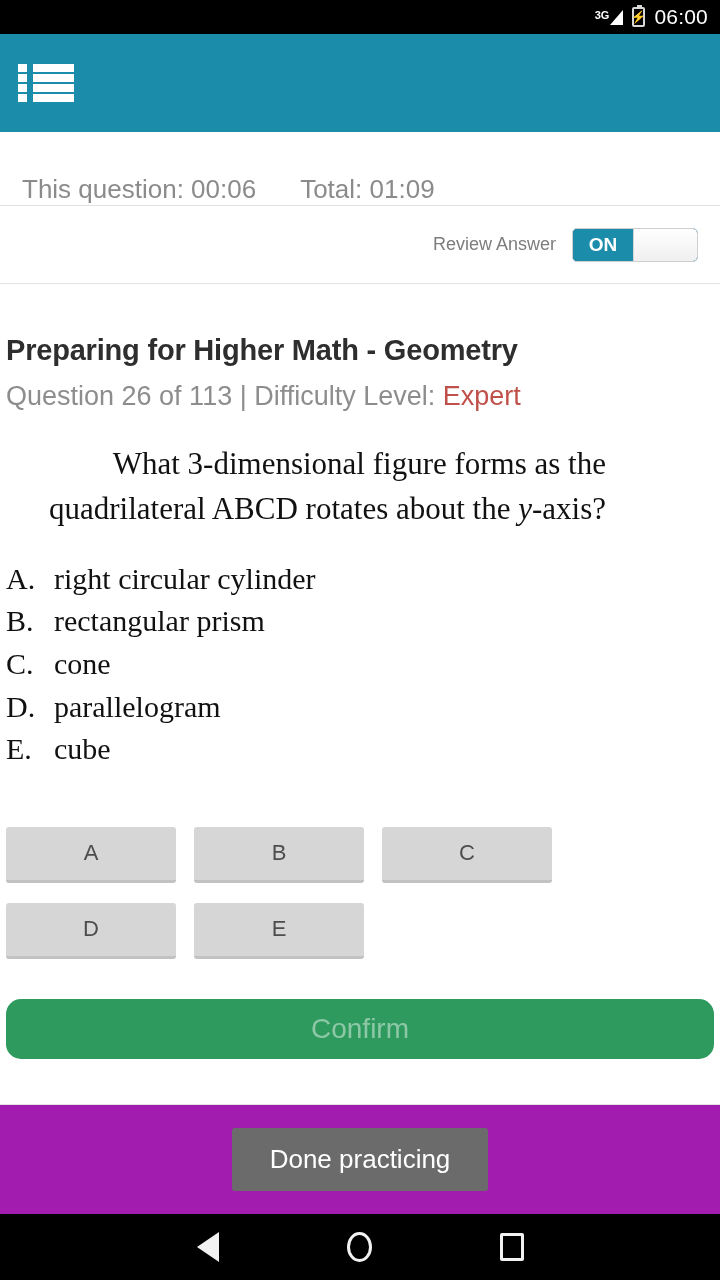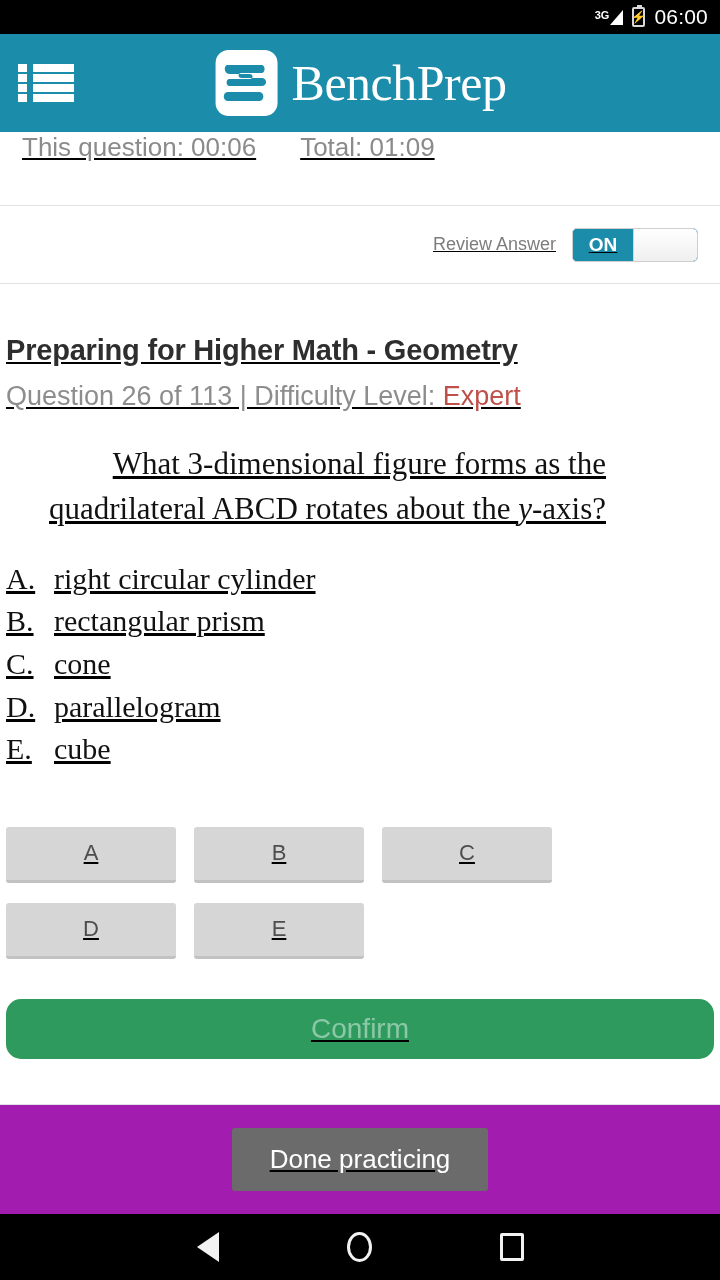--- a/index.html
+++ b/index.html
@@ -2,21 +2,21 @@
 <html><head>
 <meta charset="utf-8">
 <style>
   * { margin:0; padding:0; box-sizing:border-box; }
   html, body {
     width:720px; height:1280px;
     background:#ffffff;
     font-family:"Liberation Sans", sans-serif;
     overflow:hidden;
   }
-  #app { position:relative; width:720px; height:1280px; display:flex; flex-direction:column;text-decoration:underline; }
+  #app { position:relative; width:720px; height:1280px; display:flex; flex-direction:column; }
 
   
   .statusbar {
     height:34px; background:#000000; flex:0 0 34px;
     display:flex; align-items:center; justify-content:flex-end;
     padding-right:12px; gap:9px;
   }
   .sb-net { display:flex; align-items:flex-end; gap:1px; }
   .sb-net .g3 { color:#ffffff; font-size:11px; line-height:11px; font-weight:bold; margin-bottom:4px; }
   .sb-tri { width:0; height:0; border-left:13px solid transparent; border-bottom:15px solid #ffffff; }
@@ -41,21 +41,21 @@
   .menu-bar { flex:1; height:8px; background:#ffffff; }
 
   .brand { position:absolute; left:50%; transform:translateX(-50%);
            display:flex; align-items:center; gap:12px; }
   .logo-mark { width:66px; height:70px; }
   .brand-name { color:#ffffff; font-family:"Liberation Serif", serif; font-size:50px;
                 line-height:1; letter-spacing:-0.5px; }
 
   
   .timerbar {
-    flex:0 0 74px; display:flex; align-items:flex-start; gap:44px;
+    flex:0 0 74px; display:flex; align-items:flex-end; gap:44px;
     padding-left:22px; border-bottom:1px solid #e2e2e2; background:#fff;
   }
   .timer-text { color:#8b8b8b; font-size:26px; }
 
   
   .reviewbar {
     flex:0 0 78px; display:flex; align-items:center; justify-content:flex-end;
     gap:16px; padding-right:22px; border-bottom:1px solid #e2e2e2; background:#fff;
   }
   .review-label { color:#7d7d7d; font-size:18px; }
@@ -144,28 +144,20 @@
         </div>
       <div class="menu-row">
           <span class="menu-sq"></span>
           <span class="menu-bar"></span>
         </div>
       <div class="menu-row">
           <span class="menu-sq"></span>
           <span class="menu-bar"></span>
         </div>
     </div>
-    <div class="brand">
-      <svg class="logo-mark" viewBox="0 0 66 70">
-        <rect x="2" y="2" width="62" height="66" rx="13" ry="13" fill="#ffffff"></rect>
-        <path d="M14 17 L48 17 C52 17 52 25 48 25 L28 25 C24 25 24 30 28 30 L48 30 C54 30 54 38 48 38 L16 38 C12 38 12 31 16 31 L36 31 C40 31 40 26 36 26 L16 26 C10 26 10 17 14 17 Z" fill="#1b8ca9"></path>
-        <path d="M14 44 L46 44 C51 44 51 53 46 53 L14 53 C9 53 9 44 14 44 Z" fill="#1b8ca9"></path>
-      </svg>
-      <span class="brand-name">BenchPrep</span>
-    </div>
   </div>
 
   <div class="timerbar">
     <span class="timer-text">This question: 00:06</span>
     <span class="timer-text">Total: 01:09</span>
   </div>
 
   <div class="reviewbar">
     <span class="review-label">Review Answer</span>
     <div class="toggle">

